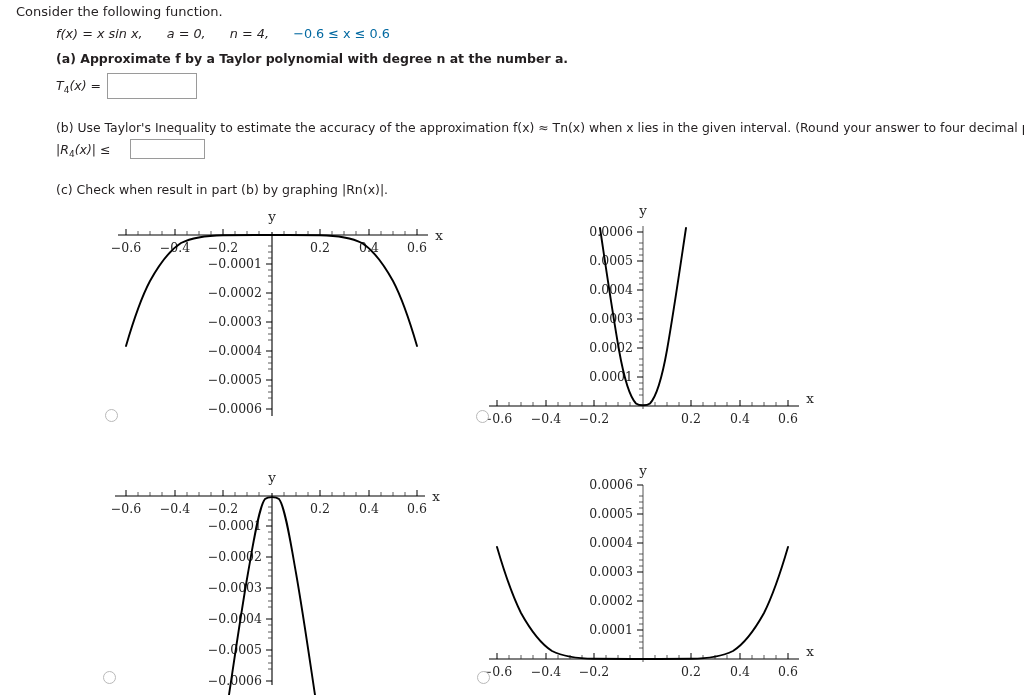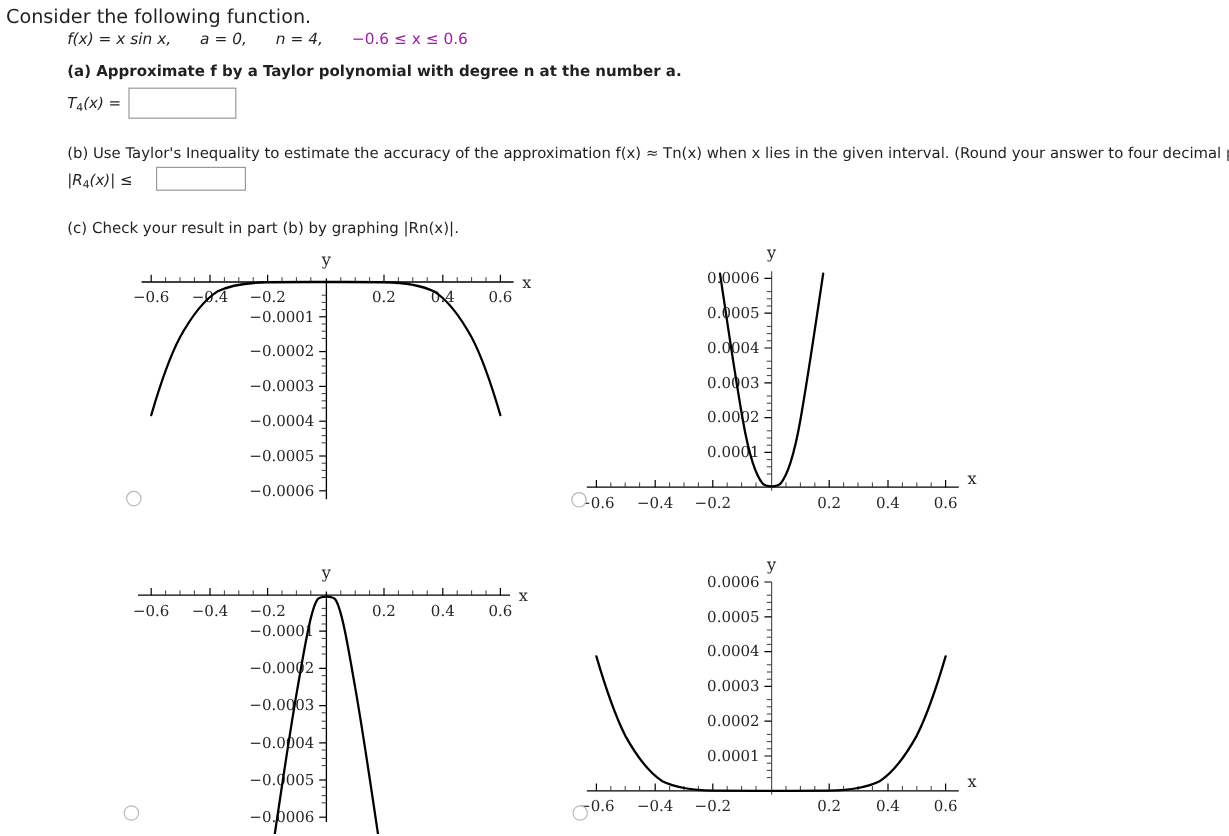--- a/index.html
+++ b/index.html
@@ -9,23 +9,23 @@
   }
   body {
     width: 1024px; height: 697px;
     position: relative;
     font-family: "DejaVu Sans", "Liberation Sans", sans-serif;
     font-size: 12.5px;
     color: #231f20;
     overflow: hidden;
   }
   .txt { position: absolute; white-space: nowrap; line-height: 1.25; }
-  .intro { left: 5px;  top: 4px;  font-size: 16px; }
+  .intro { left: 16px;  top: 4px;  font-size: 13px; }
   .fnline { left: 56px; top: 26px; font-size: 12.8px; }
-  .red { color: #a21caf; }
+  .red { color: #0369a1; }
   .ital { font-style: italic; }
   .parta { left: 56px; top: 51px; font-weight: bold; }
   .tlabel { left: 56px; top: 78px; }
   .partb { left: 56px; top: 120px; }
   .rlabel { left: 56px; top: 142px; text-align: center; }
   .partc { left: 56px; top: 182px; }
 
   sub { font-size: 9px; vertical-align: -0.28em; }
 
   .inputbox {
@@ -88,21 +88,21 @@
 </div>
 <input class="inputbox" id="t4-input" type="text" value="" style="">
 
 <div class="txt partb" style="font-size:12.4px;">(b) Use Taylor's Inequality to estimate the accuracy of the approximation  f(x) ≈ Tn(x)  when x lies in the given interval. (Round your answer to four decimal places.)</div>
 
 <div class="txt rlabel">
   |<span class="ital">R</span><sub>4</sub><span class="ital">(x)</span>| ≤
 </div>
 <input class="inputbox" id="r4-input" type="text" value="" style="">
 
-<div class="txt partc">(c) Check your result in part (b) by graphing  |Rn(x)|.</div>
+<div class="txt partc">(c) Check when result in part (b) by graphing  |Rn(x)|.</div>
 
 <div class="graph-cell" style="left:96px; top:198px;">
   <svg width="350" height="230" viewBox="0 0 350 230">
 
     <line class="axis" x1="22" y1="37" x2="332" y2="37"></line>
 
     <line class="axis" x1="176" y1="34" x2="176" y2="218"></line>
 
     <g>
       <line class="tick" x1="30" y1="31" x2="30" y2="37"></line>

